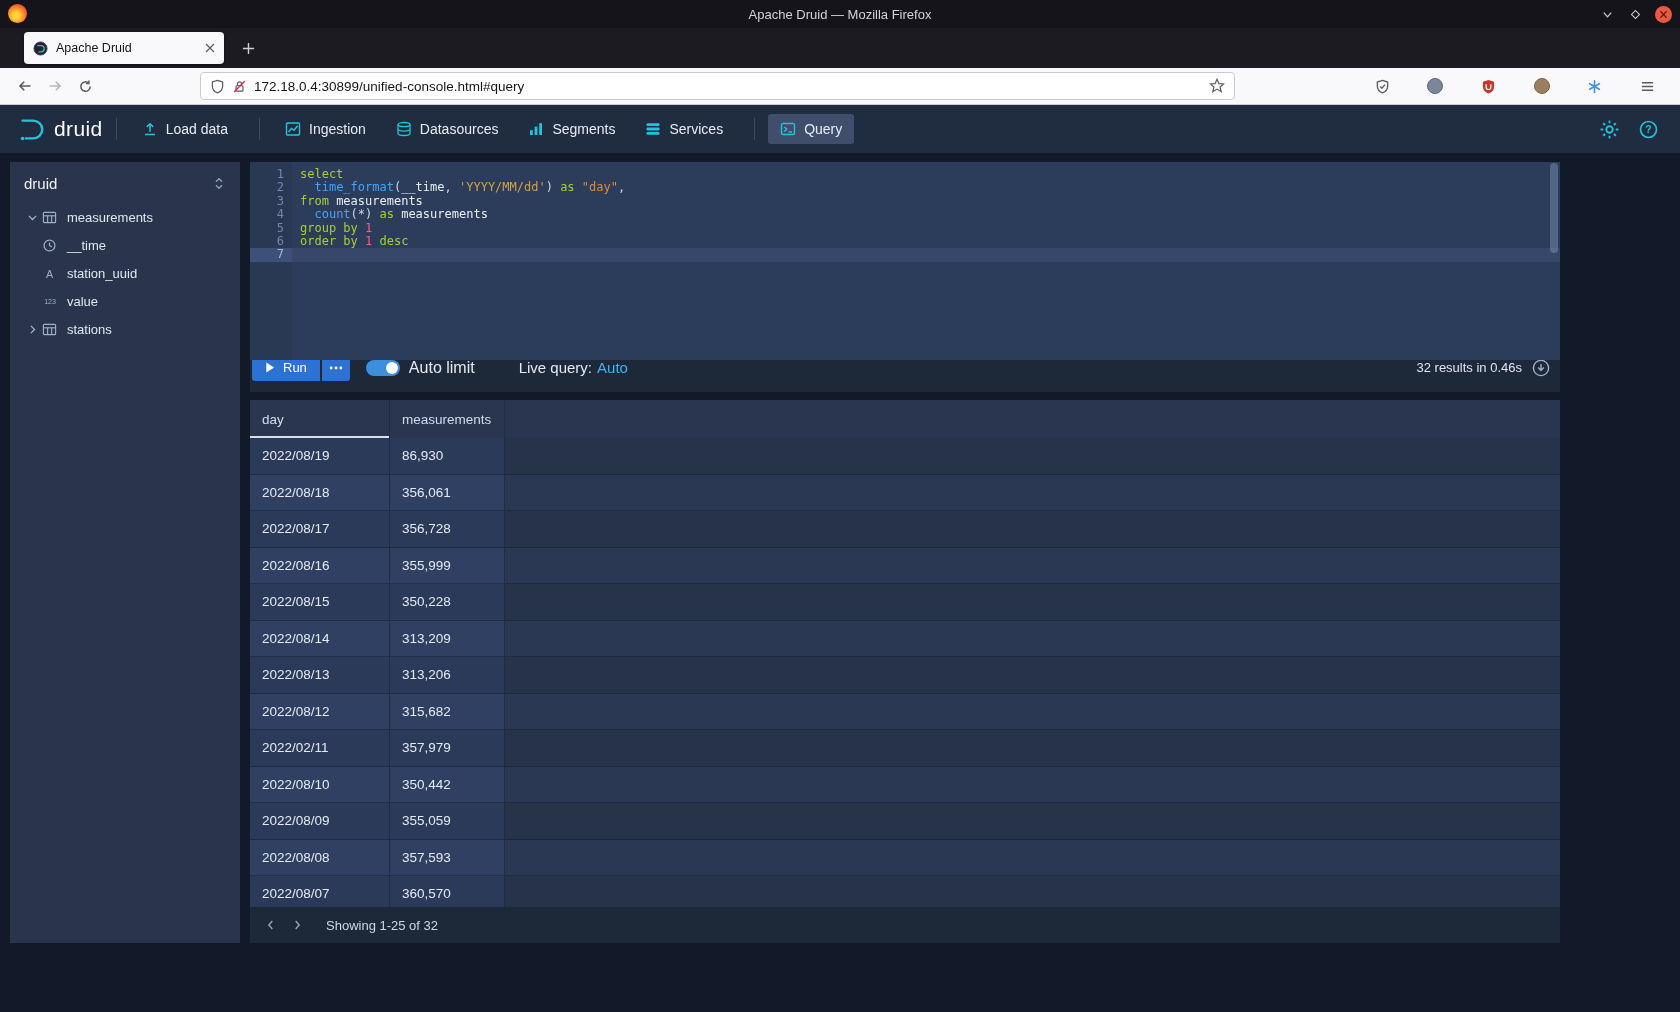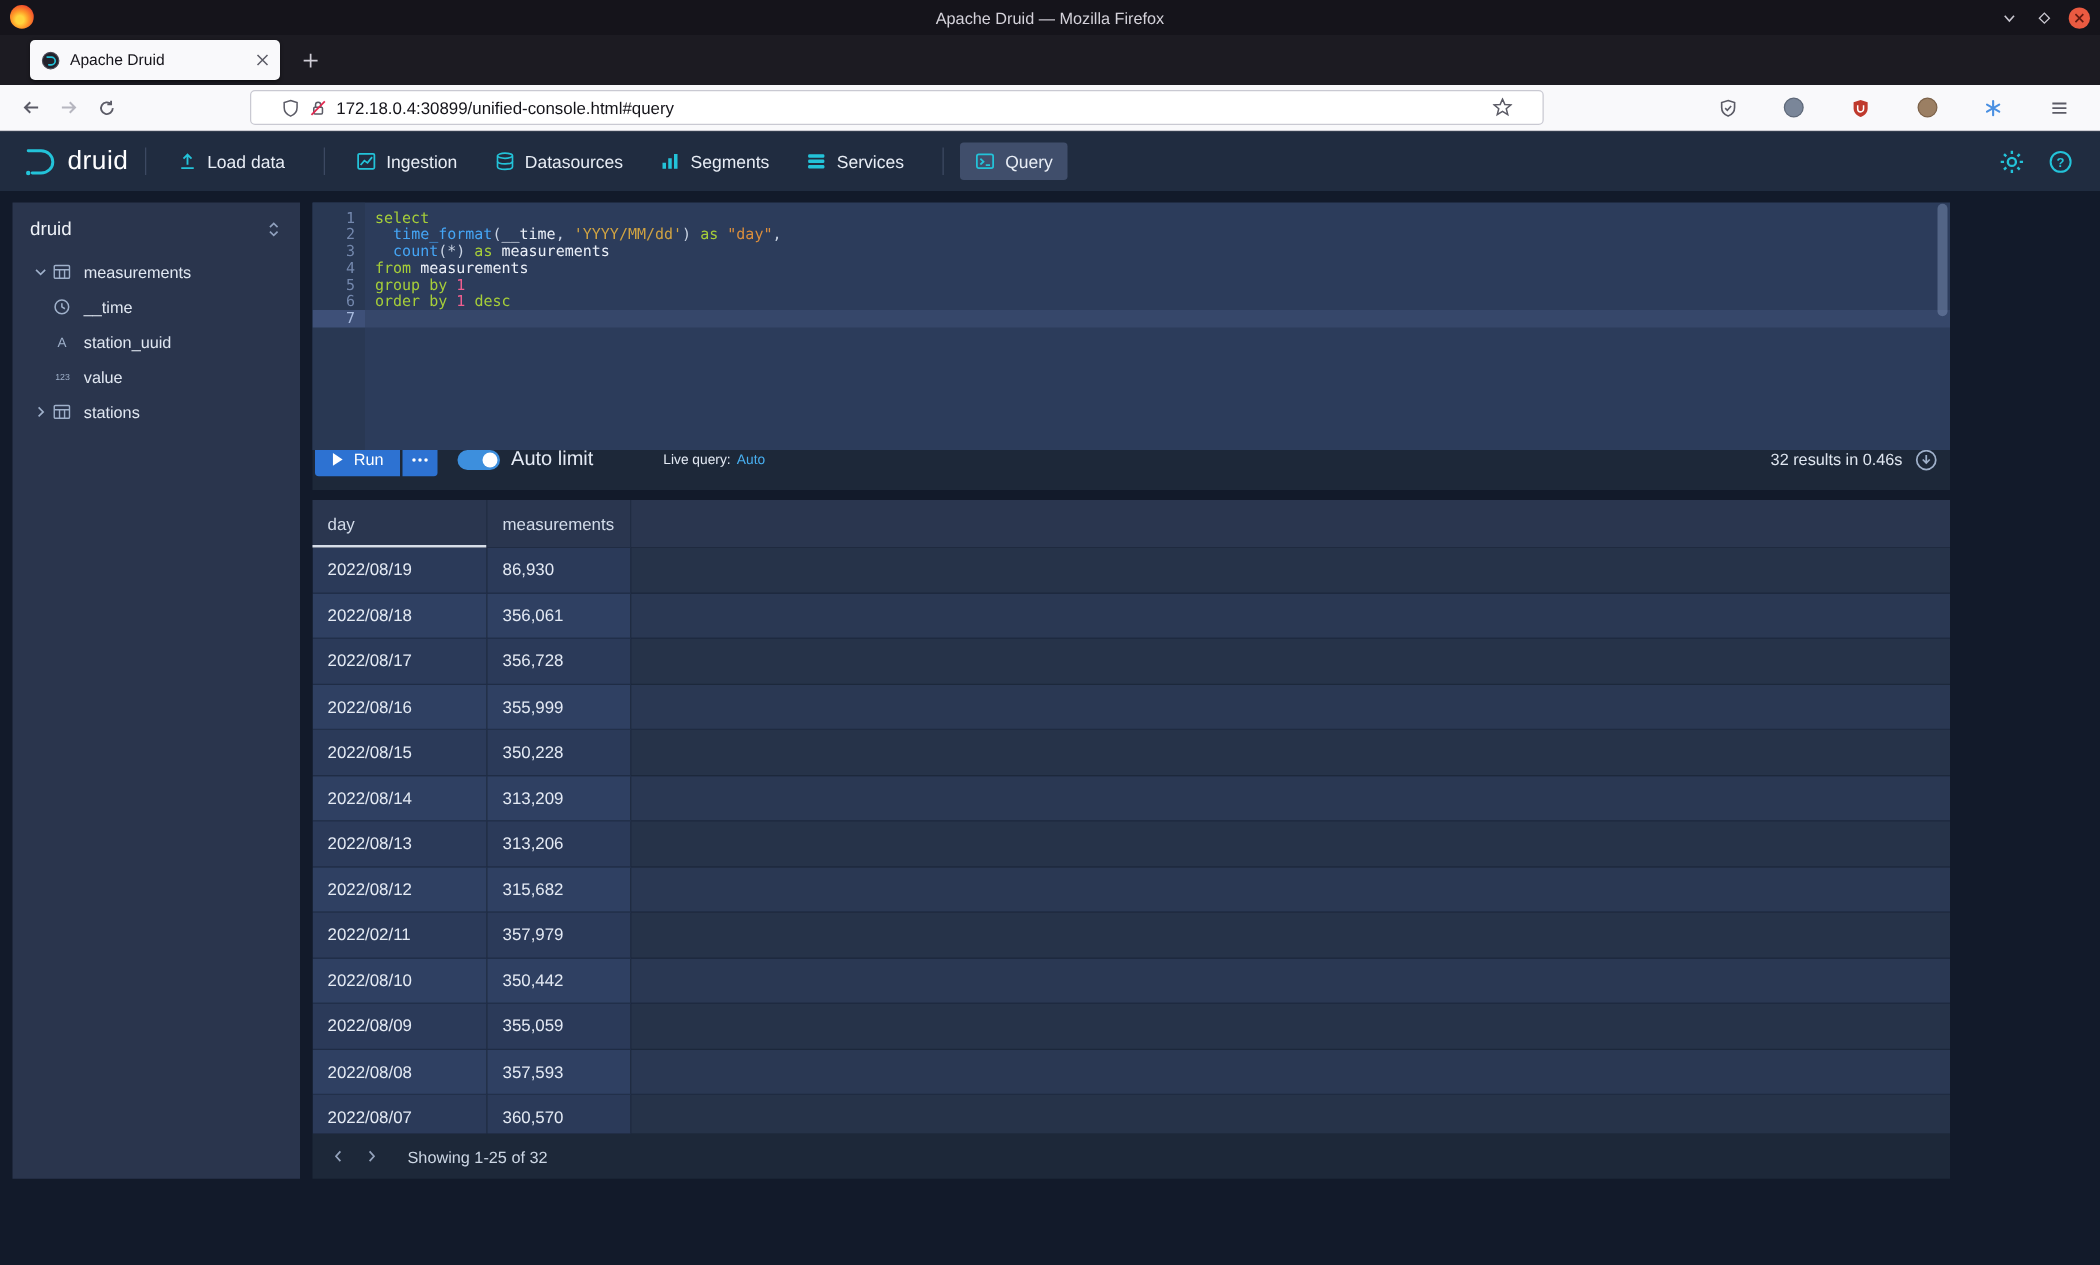--- a/index.html
+++ b/index.html
@@ -19,21 +19,21 @@
   
   .tabbar{position:absolute;left:0;top:28px;right:0;height:40px;background:#1c1b22;display:flex;align-items:center;padding:0 24px}
   .tab{width:200px;height:32px;background:#f9f9fb;border-radius:4px;display:flex;align-items:center;padding:0 9px;gap:8px;box-shadow:0 1px 3px rgba(0,0,0,.45)}
   .tab-title{flex:1;font-size:12.5px;color:#15141a;white-space:nowrap;overflow:hidden}
   .tab-close,.favicon{display:flex;align-items:center}
   .newtab{width:28px;height:28px;margin-left:10px;display:flex;align-items:center;justify-content:center;color:#cfcdd6}
 
   
   .navbar{position:absolute;left:0;top:68px;right:0;height:37px;background:#f9f9fb;border-bottom:1px solid #ccccd3;display:flex;align-items:center;padding:0 10px}
   .nbtn{width:30px;height:28px;display:flex;align-items:center;justify-content:center;border-radius:4px}
-  .urlbar{width:1035px;height:28px;margin-left:100px;background:#fff;border:1px solid #c9c9d2;border-radius:4px;display:flex;align-items:center;padding:0 24px;gap:7px}
+  .urlbar{width:1035px;height:28px;margin-left:100px;background:#fff;border:1px solid #c9c9d2;border-radius:4px;display:flex;align-items:center;padding:0 9px;gap:7px}
   .url-text{flex:1;font-size:13.5px;color:#15141a;white-space:nowrap;overflow:hidden}
   .nav-right{margin-left:auto;display:flex;width:300px;justify-content:space-between;align-items:center;padding-right:10px}
   .xbtn{width:24px;height:26px;display:flex;align-items:center;justify-content:center}
   .avatar{width:16px;height:16px;border-radius:50%}
   .avatar.a1{background:#7a8699;border:1px solid #5e6878}
   .avatar.a2{background:#9b7f63;border:1px solid #7c6249}
 
   
   .dheader{position:absolute;left:0;top:105px;right:0;height:48px;background:#202c40;display:flex;align-items:center;padding:0 16px;color:#e6ebf4}
   .brand{display:flex;align-items:center;gap:8px;font-size:21px;color:#fff;letter-spacing:.4px}
@@ -67,21 +67,21 @@
   .tk-num{color:#ee5e8f}.tk-id{color:#eaeff8}.tk-pn{color:#c9d3e3}.tk-pl{color:#eaeff8}
 
   
   .runbar{height:32px;background:#1d2839;display:flex;align-items:center;padding:0 10px 17px 2px}
   .run-group{display:flex;gap:2px}
   .run-btn{height:26px;background:#2d72d2;border-radius:3px 0 0 3px;color:#fff;font-size:13px;display:flex;align-items:center;gap:8px;padding:0 13px}
   .more-btn{height:26px;width:28px;background:#2d72d2;border-radius:0 3px 3px 0;display:flex;align-items:center;justify-content:center}
   .switch{width:34px;height:16px;border-radius:8px;background:#3d8fdd;position:relative;margin-left:16px}
   .knob{position:absolute;right:2px;top:2px;width:12px;height:12px;border-radius:50%;background:#fff}
   .rb-label{font-size:16px;color:#e4eaf4;margin-left:9px}
-  .live-wrap{margin-left:56px;font-size:11px;color:#e4eaf4;display:flex;gap:5px}
+  .live-wrap{margin-left:44px;font-size:15px;color:#e4eaf4;display:flex;gap:5px}
   .live-link{color:#48aff0}
   .rb-right{margin-left:auto;display:flex;align-items:center;gap:10px;font-size:13px;color:#dfe6f0}
 
   
   .gapline{height:8px}
   .thead{height:38px;background:#2a364f;display:flex}
   .th{display:flex;align-items:center;padding-left:12px;font-size:13.5px;color:#d3dcea;border-right:1px solid #202c42;position:relative}
   .th.c0{width:140px}.th.c1{width:115px}
   .th.sorted::after{content:"";position:absolute;left:0;right:0;bottom:0;height:2px;background:#d7dee9}
   .thead-fill{flex:1}
@@ -397,22 +397,22 @@
           <div class="gline">2</div>
           <div class="gline">3</div>
           <div class="gline">4</div>
           <div class="gline">5</div>
           <div class="gline">6</div>
           <div class="gline active">7</div>
         </div>
       <div class="code" id="code">
           <div class="cline"><span class="tk-kw">select</span></div>
           <div class="cline"><span class="tk-pl">  </span><span class="tk-fn">time_format</span><span class="tk-pn">(</span><span class="tk-id">__time</span><span class="tk-pn">, </span><span class="tk-sq">'YYYY/MM/dd'</span><span class="tk-pn">) </span><span class="tk-kw">as</span><span class="tk-pl"> </span><span class="tk-dq">"day"</span><span class="tk-pn">,</span></div>
+          <div class="cline"><span class="tk-kw">from</span><span class="tk-pl"> </span><span class="tk-id">measurements</span></div>
           <div class="cline"><span class="tk-pl">  </span><span class="tk-fn">count</span><span class="tk-pn">(*) </span><span class="tk-kw">as</span><span class="tk-pl"> </span><span class="tk-id">measurements</span></div>
-          <div class="cline"><span class="tk-kw">from</span><span class="tk-pl"> </span><span class="tk-id">measurements</span></div>
           <div class="cline"><span class="tk-kw">group by</span><span class="tk-pl"> </span><span class="tk-num">1</span></div>
           <div class="cline"><span class="tk-kw">order by</span><span class="tk-pl"> </span><span class="tk-num">1</span><span class="tk-pl"> </span><span class="tk-kw">desc</span></div>
           <div class="cline"></div>
         </div>
       <div class="vthumb"></div>
     </div>
 
     <div class="runbar">
       <div class="run-group">
         <div class="run-btn">

